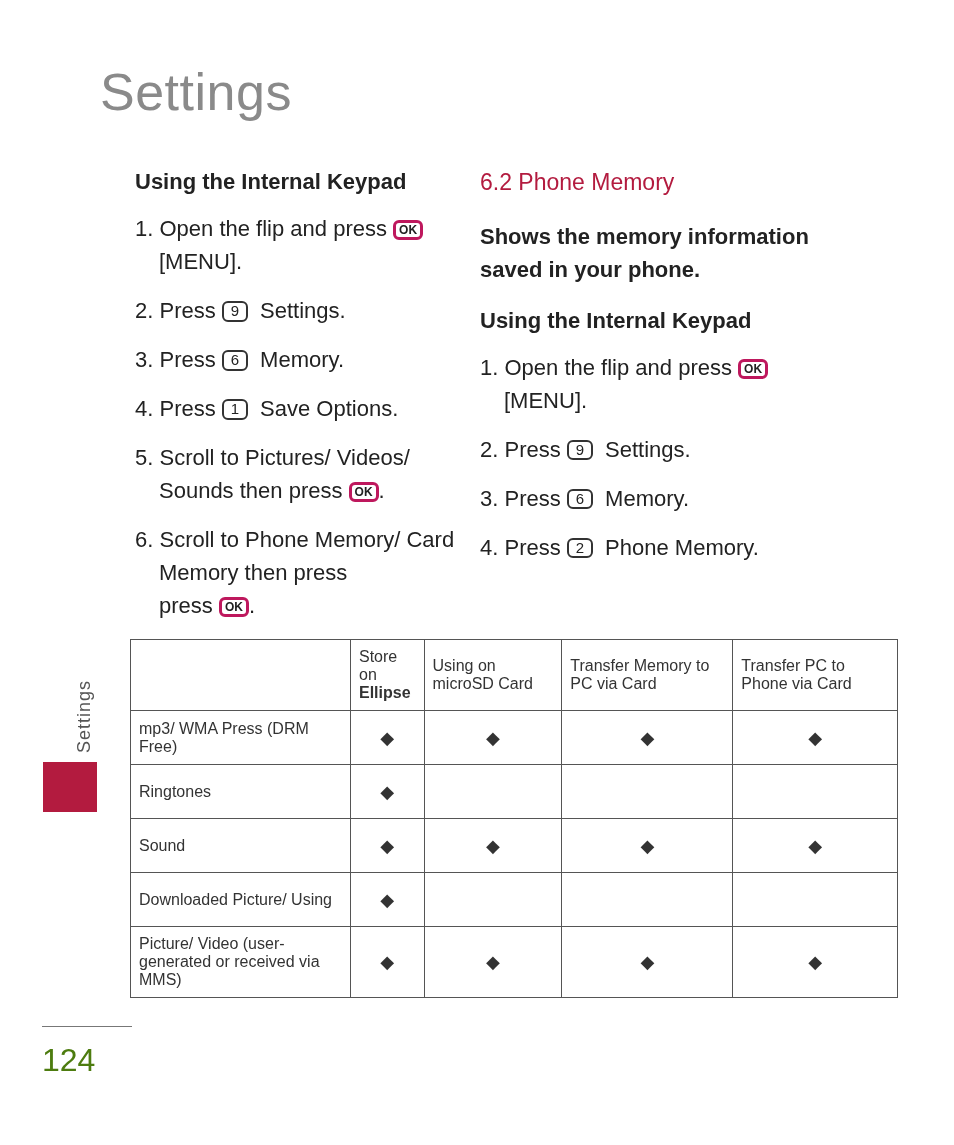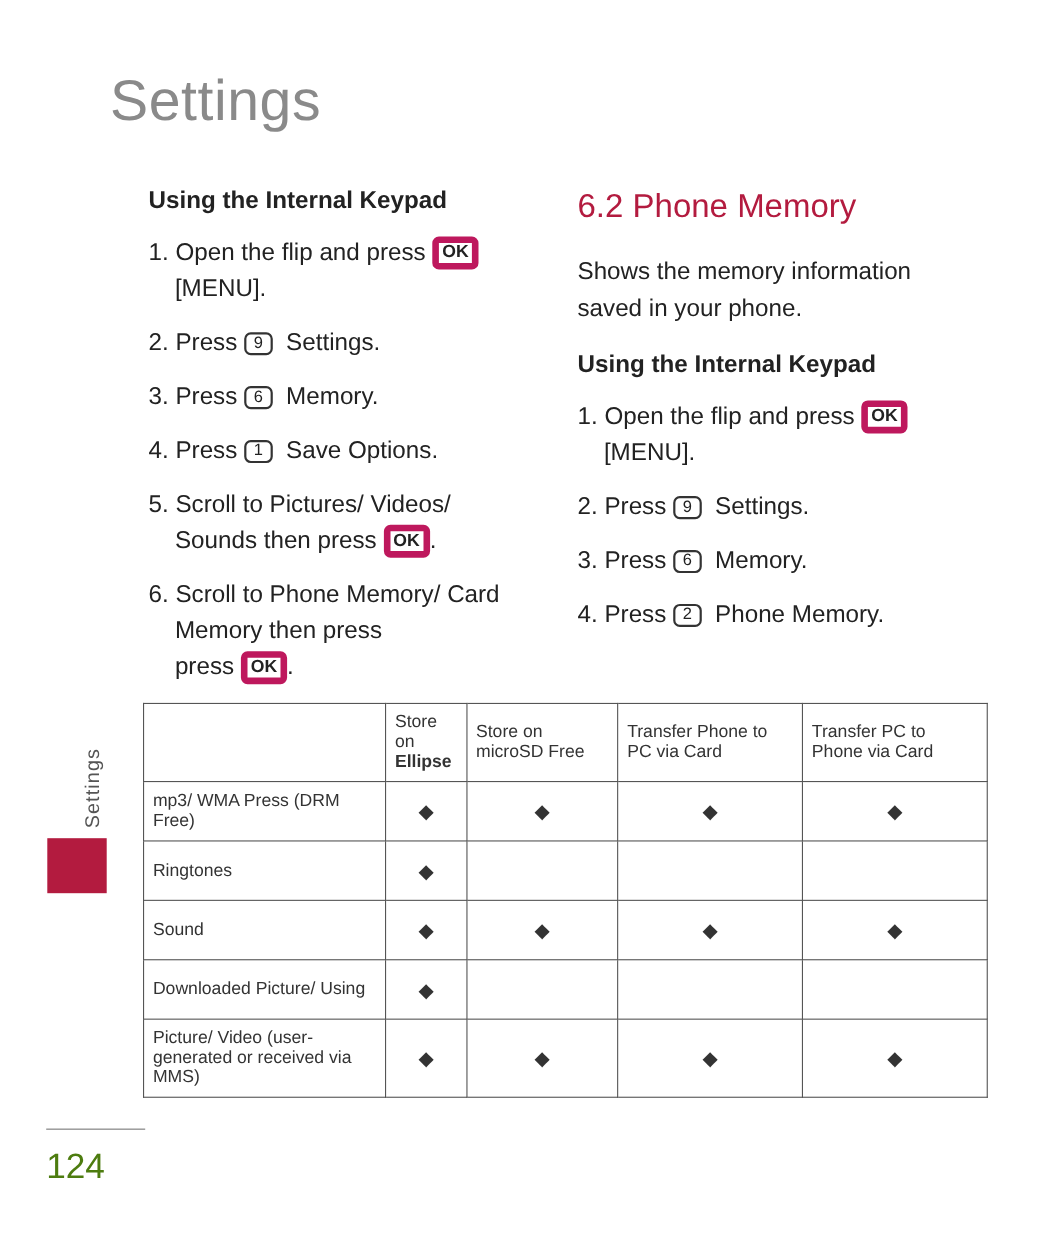--- a/index.html
+++ b/index.html
@@ -19,57 +19,56 @@
     font-weight: 300;
     color: #8a8a8a;
     letter-spacing: 0.5px;
   }
   .content {
     position: absolute;
     top: 165px;
     left: 135px;
     width: 760px;
     display: flex;
-    gap: 45px;
   }
   .col {
     width: 345px;
     font-size: 22px;
     line-height: 1.5;
     color: #222;
   }
   .section-heading-red {
     color: #b31b3f;
-    font-size: 30px;
+    font-size: 23px;
     font-weight: 400;
     margin-bottom: 20px;
   }
   .sub-heading {
     font-weight: 700;
     margin-bottom: 14px;
   }
-  .body-text { margin-bottom: 18px; }
+  .body-text { margin-bottom: 18px; font-weight: bold; }
   ol.steps {
     list-style: none;
     counter-reset: step;
   }
   ol.steps li {
     counter-increment: step;
     margin-bottom: 16px;
     padding-left: 24px;
     text-indent: -24px;
   }
   ol.steps li::before {
     content: counter(step) ". ";
   }
   .ok-btn {
     display: inline-block;
-    border: 6px solid #be185d;
+    border: 3px solid #be185d;
     border-radius: 6px;
-    font-size: 16px;
+    font-size: 12px;
     font-weight: 700;
     padding: 1px 3px;
     vertical-align: 2px;
     line-height: 1;
     text-indent: 0;
   }
   .key-btn {
     display: inline-block;
     border: 2px solid #333;
     border-radius: 6px;
@@ -221,22 +220,22 @@
 <div class="page-number">124</div>
 
 <table class="storage-table">
   <thead>
     <tr>
       <th class="rowlabel"></th>
       <th>
         <span>Store on</span><br>
         <span class="hdr-bold">Ellipse</span>
       </th>
-      <th>Store on microSD Free</th>
-      <th>Transfer Phone to PC via Card</th>
+      <th>Using on microSD Card</th>
+      <th>Transfer Memory to PC via Card</th>
       <th>Transfer PC to Phone via Card</th>
     </tr>
   </thead>
   <tbody>
       <tr>
         <td class="rowlabel">mp3/ WMA Press (DRM Free)</td>
         <td class="mark">◆</td>
         <td class="mark">◆</td>
         <td class="mark">◆</td>
         <td class="mark">◆</td>

